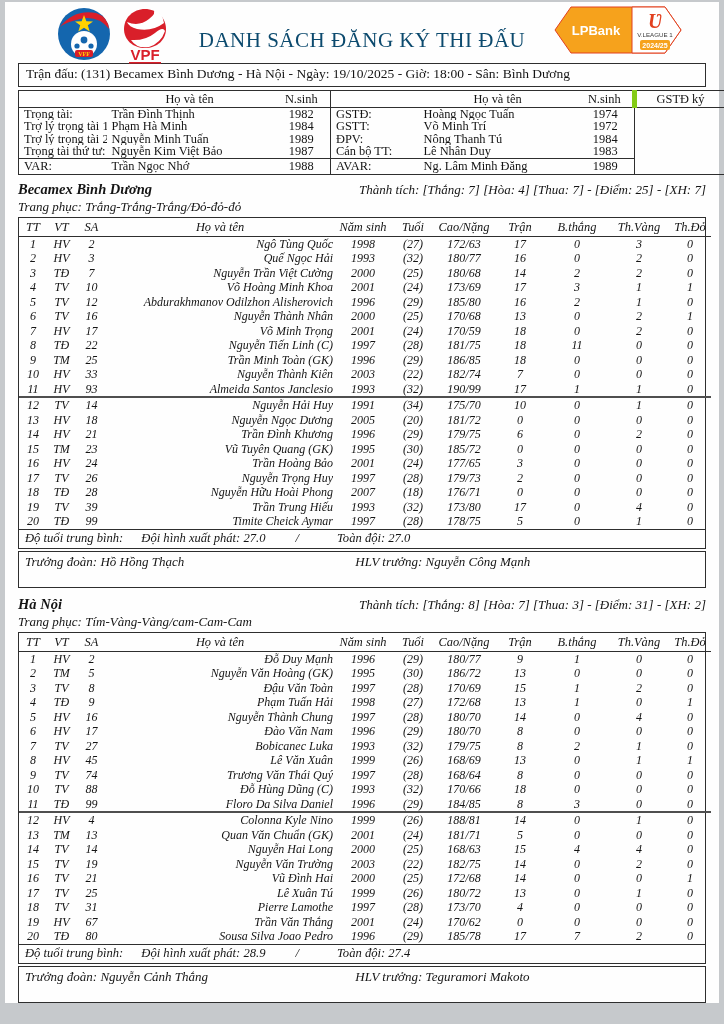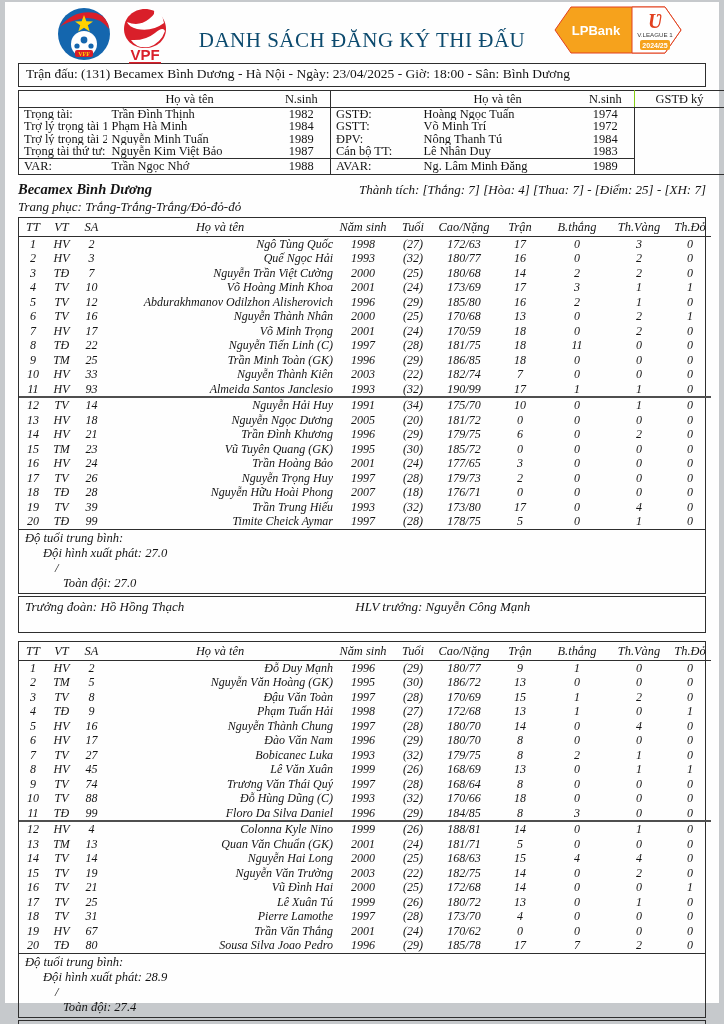--- a/index.html
+++ b/index.html
@@ -37,21 +37,21 @@
     border:1px solid #2e2e2e; font-size:12.4px; margin-top:3px;
   }
   .officials th, .officials td {
     font-weight:normal; padding:0 5px; height:12.6px; line-height:12.6px;
     text-align:left; white-space:nowrap; overflow:hidden;
   }
   .officials thead th { border-bottom:1px solid #2e2e2e; height:16px; line-height:16px; }
   .officials th.cname { text-align:center; }
   .officials th.cbirth, .officials td.birth { text-align:center; }
   .officials .half { border-left:1px solid #2e2e2e; }
-  .officials th.sign { text-align:center; border-left:1px solid #84cc16; }
+  .officials th.sign { text-align:center; border-left:5px solid #84cc16; }
   .officials tr.var-row td { border-top:1px solid #2e2e2e; height:15px; line-height:15px; }
 
   
   .team { margin-top:6px;font-style:italic; }
   .team.second { margin-top:8px; }
   .team-head { font-size:13px; }
   .th-row { display:flex; justify-content:space-between; align-items:baseline; }
   .team-name { font-weight:bold; font-size:14.5px; }
   .team-record { font-size:13px; }
   .team-kit { margin-top:1px; }
@@ -63,21 +63,21 @@
     height:17px; line-height:18px; text-align:center; white-space:nowrap; overflow:hidden;
   }
   .players th.cname { text-align:center; }
   .players td {
     text-align:center; height:14.5px; line-height:14.5px;
     white-space:nowrap; overflow:hidden;
   }
   .players td.name { text-align:right; padding-left:4px; }
   .players tr.subs-first td { border-top:2px solid #4f4f4f; }
 
-  .avg-row { border-top:1px solid #2e2e2e; font-size:12.6px; padding:1px 6px 2px; display:flex;flex-direction:column; }
+  .avg-row { border-top:1px solid #2e2e2e; font-size:12.6px; padding:1px 6px 2px; display:flex; }
   .avg-start { margin-left:18px; }
   .avg-sep   { margin-left:30px; }
   .avg-total { margin-left:38px; }
 
   .staff-box {
     border:1px solid #2e2e2e; margin-top:2px; height:37px;
     padding:2px 6px; font-size:13px; display:flex; align-items:flex-start;
   }
   .staff-manager { width:49%; }
 </style>
@@ -120,21 +120,21 @@
           <text x="42" y="29" text-anchor="middle" font-size="13" font-weight="bold" fill="#ffffff" font-family="Liberation Sans, sans-serif">LPBank</text>
           <text x="101" y="22" text-anchor="middle" font-size="20" font-style="italic" font-weight="bold" fill="#e2401f" font-family="Liberation Serif, serif">Ʋ</text>
           <text x="101" y="31" text-anchor="middle" font-size="6.2" fill="#3a3a3a" font-family="Liberation Sans, sans-serif">V.LEAGUE 1</text>
           <rect x="86" y="34" width="30" height="10" rx="2" fill="#f6a21c"></rect>
           <text x="101" y="41.6" text-anchor="middle" font-size="7" font-weight="bold" fill="#ffffff" font-family="Liberation Sans, sans-serif">2024/25</text>
         </svg>
       </div>
     </div>
 
     <div class="match-box">
-      <div>Trận đấu: (131) Becamex Bình Dương - Hà Nội - Ngày: 23/04/2025 - Giờ: 18:00 - Sân: Bình Dương</div>
+      <div>Trận đấu: (131) Becamex Bình Dương - Hà Nội - Ngày: 19/10/2025 - Giờ: 18:00 - Sân: Bình Dương</div>
     </div>
 
     <table class="officials">
       <colgroup>
         <col style="width:88px">
           <col style="width:166px">
           <col style="width:58px">
         <col style="width:88px">
           <col style="width:158px">
           <col style="width:58px">
@@ -504,20 +504,27 @@
           <span class="avg-total">Toàn đội: 27.0</span>
         </div>
       </div>
       <div class="staff-box">
         <span class="staff-manager">Trưởng đoàn: Hồ Hồng Thạch</span>
         <span class="staff-coach">HLV trưởng: Nguyễn Công Mạnh</span>
       </div>
     </section>
 
     <section class="team second">
+      <div class="team-head">
+        <div class="th-row">
+          <span class="team-name">Hà Nội</span>
+          <span class="team-record">Thành tích: [Thắng: 8] [Hòa: 7] [Thua: 3] - [Điểm: 31] - [XH: 2]</span>
+        </div>
+        <div class="team-kit">Trang phục: Tím-Vàng-Vàng/cam-Cam-Cam</div>
+      </div>
       <div class="tbox">
         <table class="players">
           <colgroup>
             <col style="width:28px">
               <col style="width:29px">
               <col style="width:31px">
               <col style="width:226px">
             <col style="width:60px">
               <col style="width:40px">
               <col style="width:62px">

